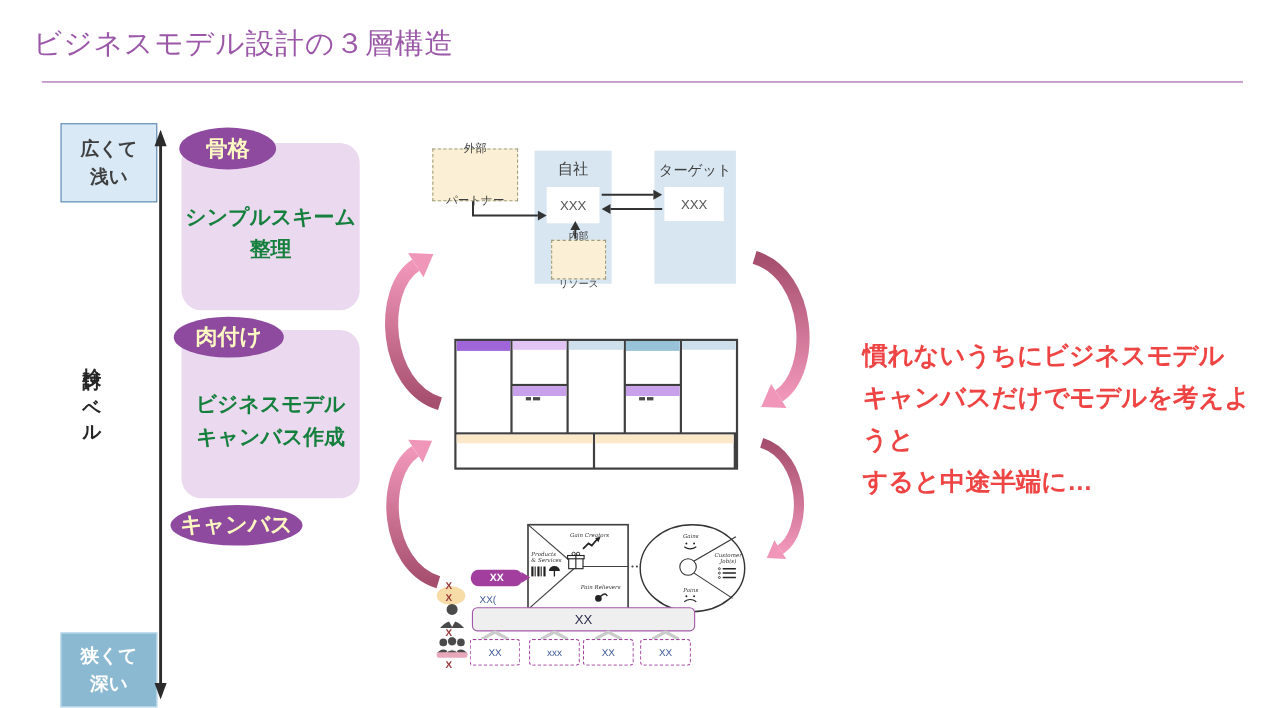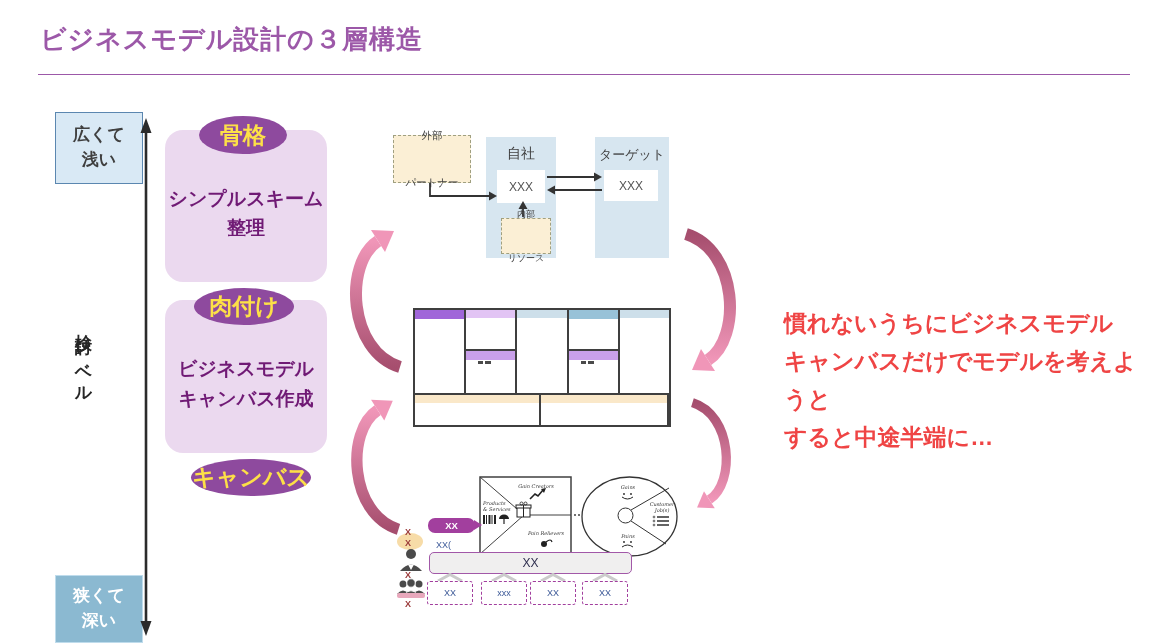--- a/index.html
+++ b/index.html
@@ -1,34 +1,34 @@
 <!DOCTYPE html>
 <html><head>
 <meta charset="utf-8">
 <style>
   html,body{margin:0;padding:0;background:#ffffff;}
   #page{position:relative;width:1165px;height:644px;background:#fff;overflow:hidden;
         font-family:"Liberation Sans","DejaVu Sans",sans-serif;}
   .abs{position:absolute;}
   
-  #slide-title{left:40px;top:22px;font-size:26px;font-weight:700;color:#9C58A8;letter-spacing:1px;}
+  #slide-title{left:30px;top:22px;font-size:26px;font-weight:400;color:#9C58A8;letter-spacing:1px;}
   #title-rule{left:38px;top:74px;width:1092px;height:1px;background:#9C58A8;}
   
   .scope-box{width:86px;display:flex;flex-direction:column;align-items:center;justify-content:center;
-             font-weight:bold;font-size:17px;line-height:1.5;text-align:center;font-family:Liberation Mono, monospace;}
+             font-weight:bold;font-size:17px;line-height:1.5;text-align:center;}
   #scope-top{left:55px;top:112px;height:70px;background:#D9E9F5;border:1.5px solid #5B87B0;color:#3F3F3F;}
   #scope-bottom{left:55px;top:575px;height:66px;background:#8BB9D1;border:1.5px solid #BFDCEC;color:#ffffff;align-items:center;}
   #axis-label{left:72px;top:320px;writing-mode:vertical-rl;text-orientation:upright;
               font-size:17px;font-weight:bold;color:#262626;letter-spacing:4px;}
   
   .stage-box{left:165px;width:162px;background:#EBD9EF;border-radius:18px;display:flex;flex-direction:column;
-             align-items:center;justify-content:center;text-align:left;color:#701a75;
+             align-items:center;justify-content:center;text-align:left;color:#15803d;
              font-weight:bold;font-size:19px;line-height:1.55;}
-  .stage-badge{background:#8E4A9E;border-radius:50%;color:#fde047;font-weight:bold;font-size:23px;
-               display:flex;align-items:center;justify-content:center;z-index:3;margin-left:36px;}
+  .stage-badge{background:#8E4A9E;border-radius:50%;color:#fef9c3;font-weight:bold;font-size:20px;
+               display:flex;align-items:center;justify-content:center;z-index:3;}
   #stage1{top:130px;height:138px;padding-top:14px;}
   #badge1{left:163px;top:116px;width:88px;height:38px;}
   #stage2{top:300px;height:139px;padding-top:14px;}
   #badge2{left:158px;top:288px;width:100px;height:37px;}
   #stage3{top:468px;height:142px;padding-top:14px;}
   #badge3{left:155px;top:459px;width:120px;height:37px;}
   
   .dashed-tan{background:#FBEFD5;border:1px dashed #A0A080;display:flex;flex-direction:column;
               align-items:center;justify-content:center;text-align:center;color:#3F3F3F;gap:32px;}
   #partner-box{left:393px;top:135px;width:76px;height:46px;font-size:10.5px;line-height:1.4;}

